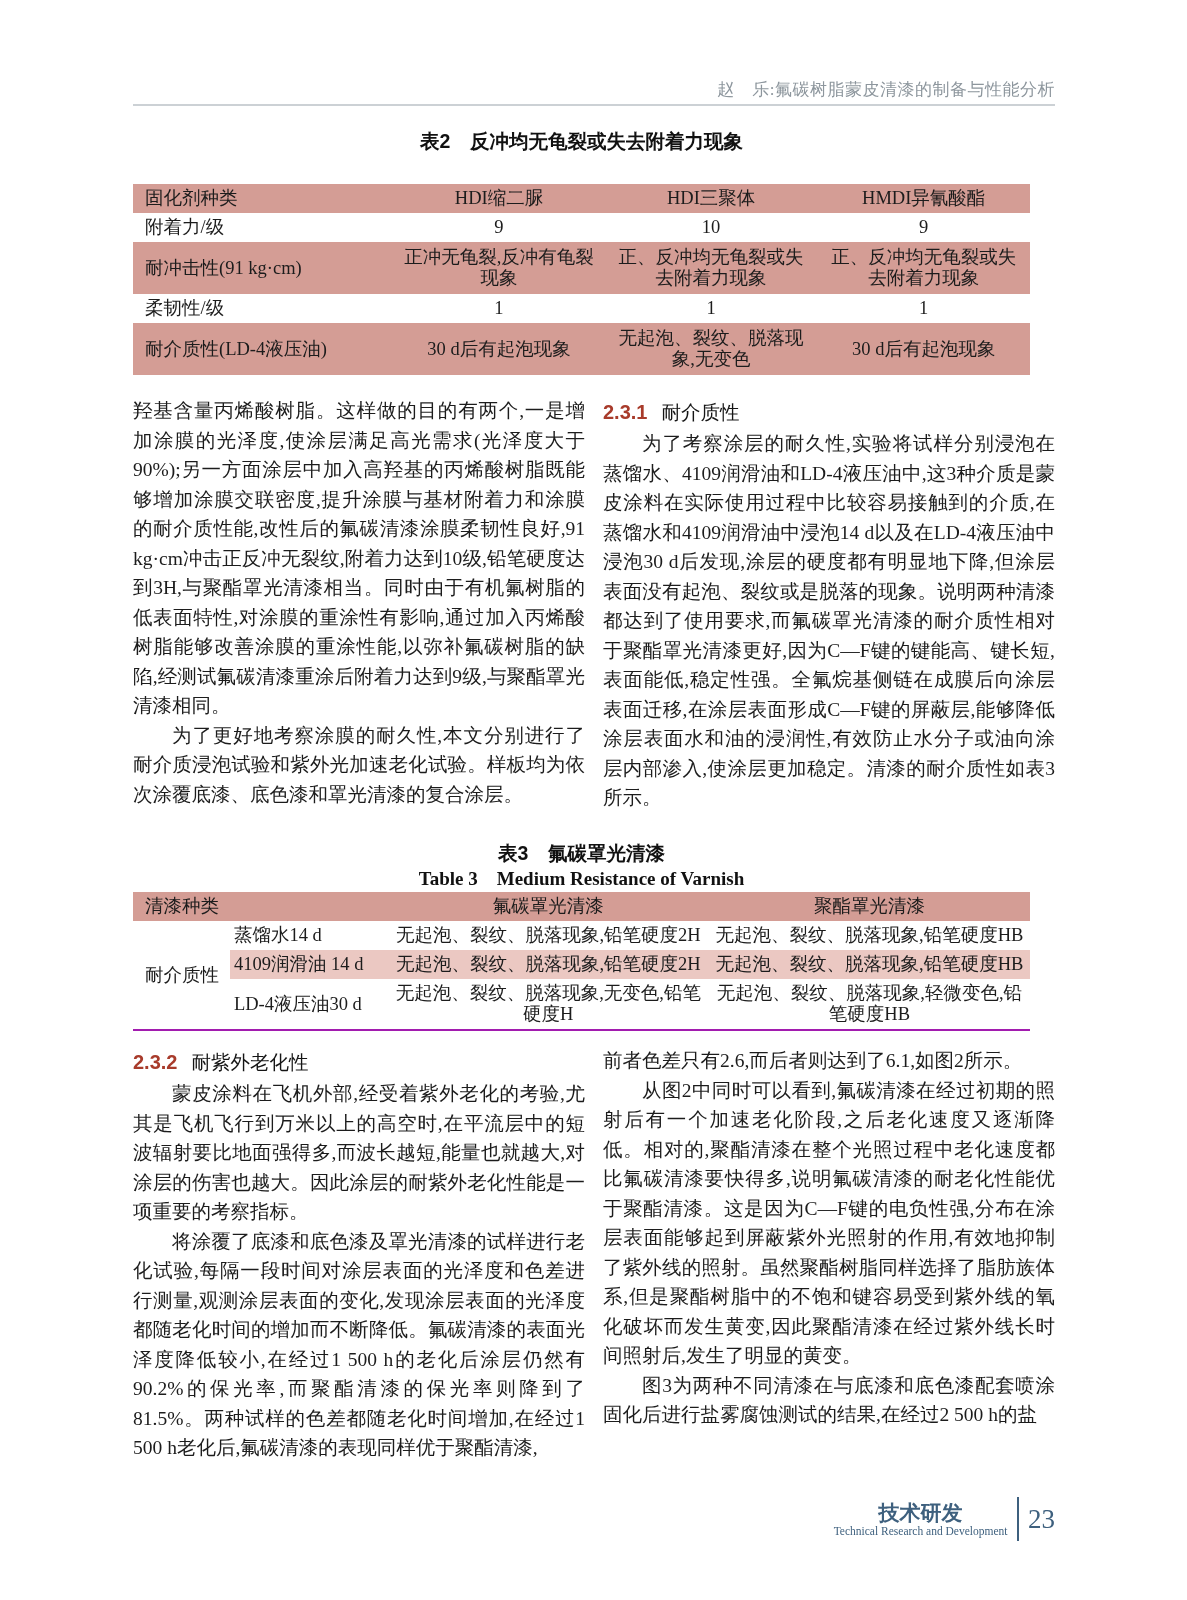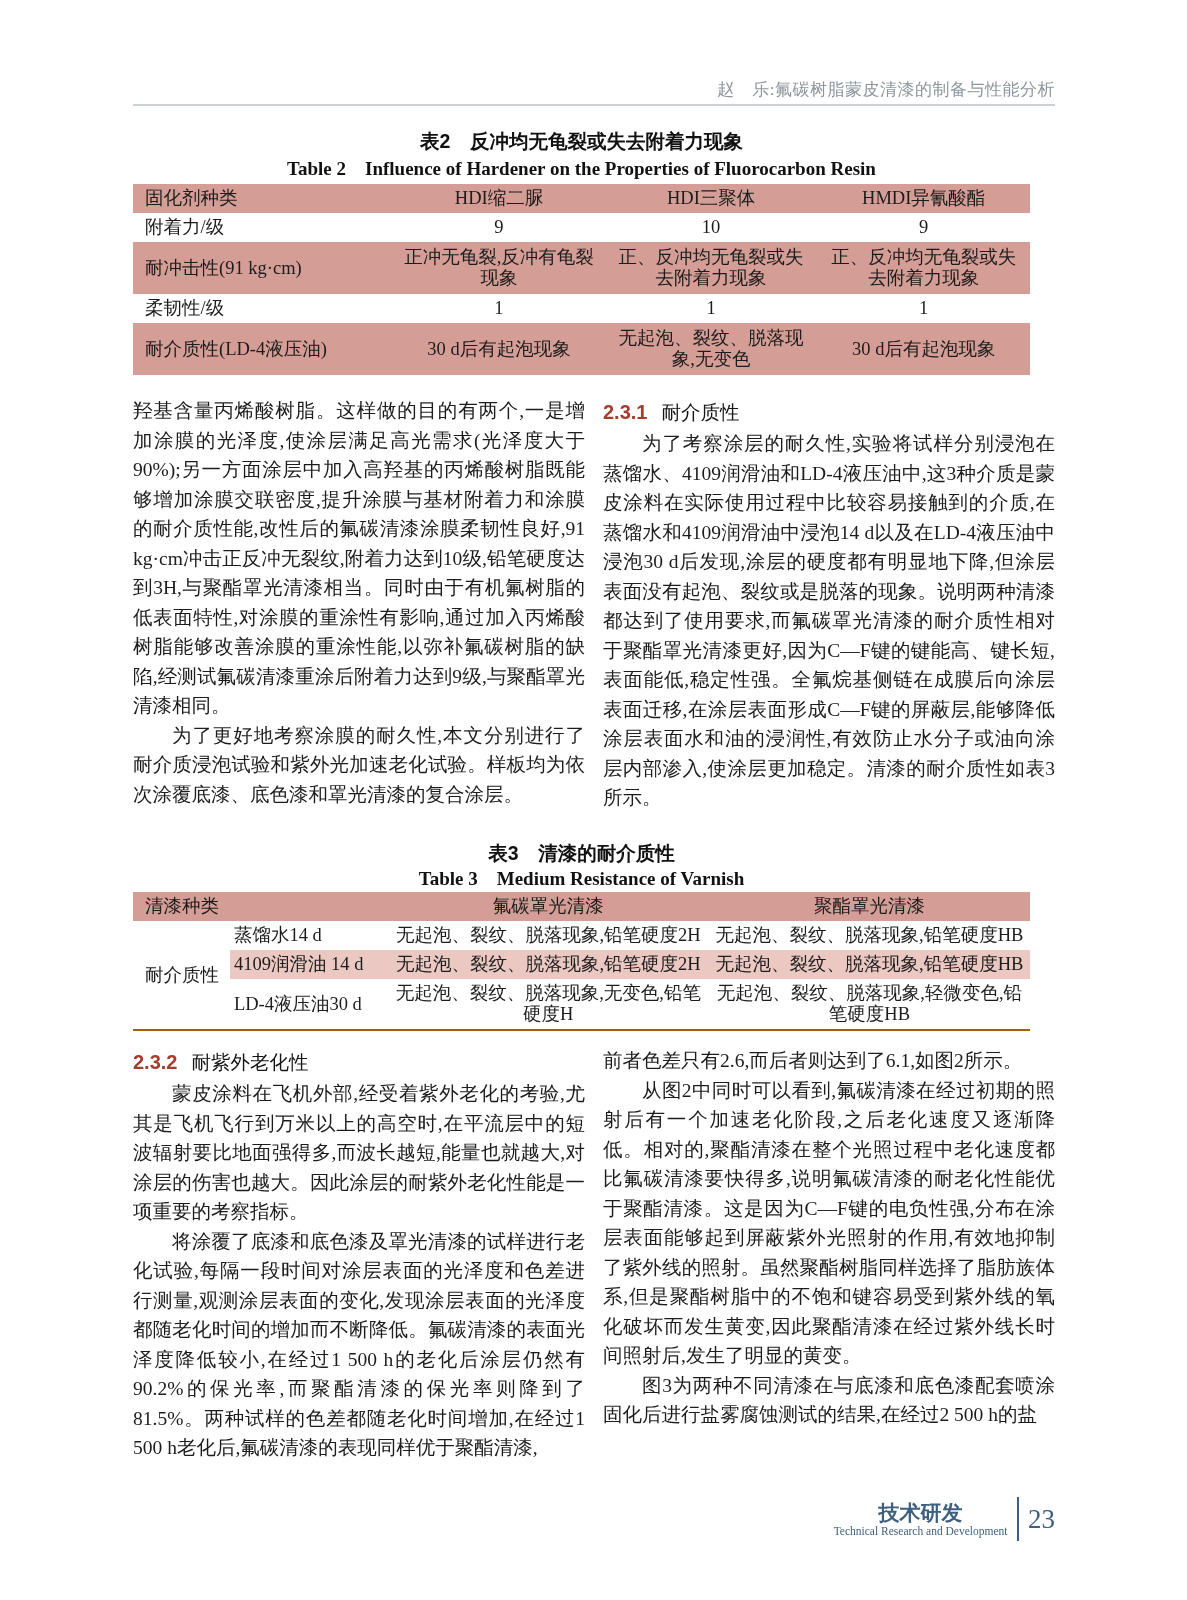--- a/index.html
+++ b/index.html
@@ -55,21 +55,21 @@
   #table2 tr.tall td{padding-top:5px;padding-bottom:5px;}
 
   #table3{top:892px;}
   #table3 col.c0{width:10.8%;}
   #table3 col.c1{width:17.6%;}
   #table3 col.c2{width:35.8%;}
   #table3 col.c3{width:35.8%;}
   #table3 th.lbl{ text-align:left;padding-left:12px;}
   #table3 td.group{ text-align:left;padding-left:12px;background:#ffffff;}
   #table3 td.cond{ text-align:left;padding-left:4px;}
-  #table3{border-bottom:2px solid #a16207;}
+  #table3{border-bottom:2px solid #a21caf;}
 
   
   .cols{
     position:absolute;left:133px;width:922px;
     display:flex;gap:18px;
   }
   .col{width:452px;font-size:19.5px;line-height:29.5px;text-align:justify;}
   .col p{margin:0;}
   .col p.indent{text-indent:2em;}
   .sec-head{
@@ -100,21 +100,20 @@
 </style>
 </head>
 <body>
 
 <div class="page">
 
   <div class="running-head">赵　乐:氟碳树脂蒙皮清漆的制备与性能分析</div>
   <div class="head-rule"></div>
 
   <div class="tbl-title-zh" style="top:128px;">表2　反冲均无龟裂或失去附着力现象</div>
-  <div class="tbl-title-en" style="top:156px;">Table 2　Influence of Hardener on the Properties of Fluorocarbon Resin</div>
 
   <table class="data" id="table2">
     <colgroup>
         <col class="c0">
         <col class="c1">
         <col class="c2">
         <col class="c3">
       </colgroup>
     <tbody>
         <tr class="band">
@@ -156,21 +155,21 @@
       <p class="indent">为了更好地考察涂膜的耐久性,本文分别进行了耐介质浸泡试验和紫外光加速老化试验。样板均为依次涂覆底漆、底色漆和罩光清漆的复合涂层。</p>
     </div>
     <div class="col">
       <div class="sec-head">
         <span class="sec-num">2.3.1</span><span class="sec-title-black">耐介质性</span>
       </div>
       <p class="indent">为了考察涂层的耐久性,实验将试样分别浸泡在蒸馏水、4109润滑油和LD-4液压油中,这3种介质是蒙皮涂料在实际使用过程中比较容易接触到的介质,在蒸馏水和4109润滑油中浸泡14 d以及在LD-4液压油中浸泡30 d后发现,涂层的硬度都有明显地下降,但涂层表面没有起泡、裂纹或是脱落的现象。说明两种清漆都达到了使用要求,而氟碳罩光清漆的耐介质性相对于聚酯罩光清漆更好,因为C—F键的键能高、键长短,表面能低,稳定性强。全氟烷基侧链在成膜后向涂层表面迁移,在涂层表面形成C—F键的屏蔽层,能够降低涂层表面水和油的浸润性,有效防止水分子或油向涂层内部渗入,使涂层更加稳定。清漆的耐介质性如表3所示。</p>
     </div>
   </div>
 
-  <div class="tbl-title-zh" style="top:840px;">表3　清漆的耐介质性</div>
+  <div class="tbl-title-zh" style="top:840px;">表3　氟碳罩光清漆</div>
   <div class="tbl-title-en" style="top:866px;">Table 3　Medium Resistance of Varnish</div>
 
   <table class="data" id="table3">
     <colgroup>
         <col class="c0">
         <col class="c1">
         <col class="c2">
         <col class="c3">
       </colgroup>
     <tbody>

